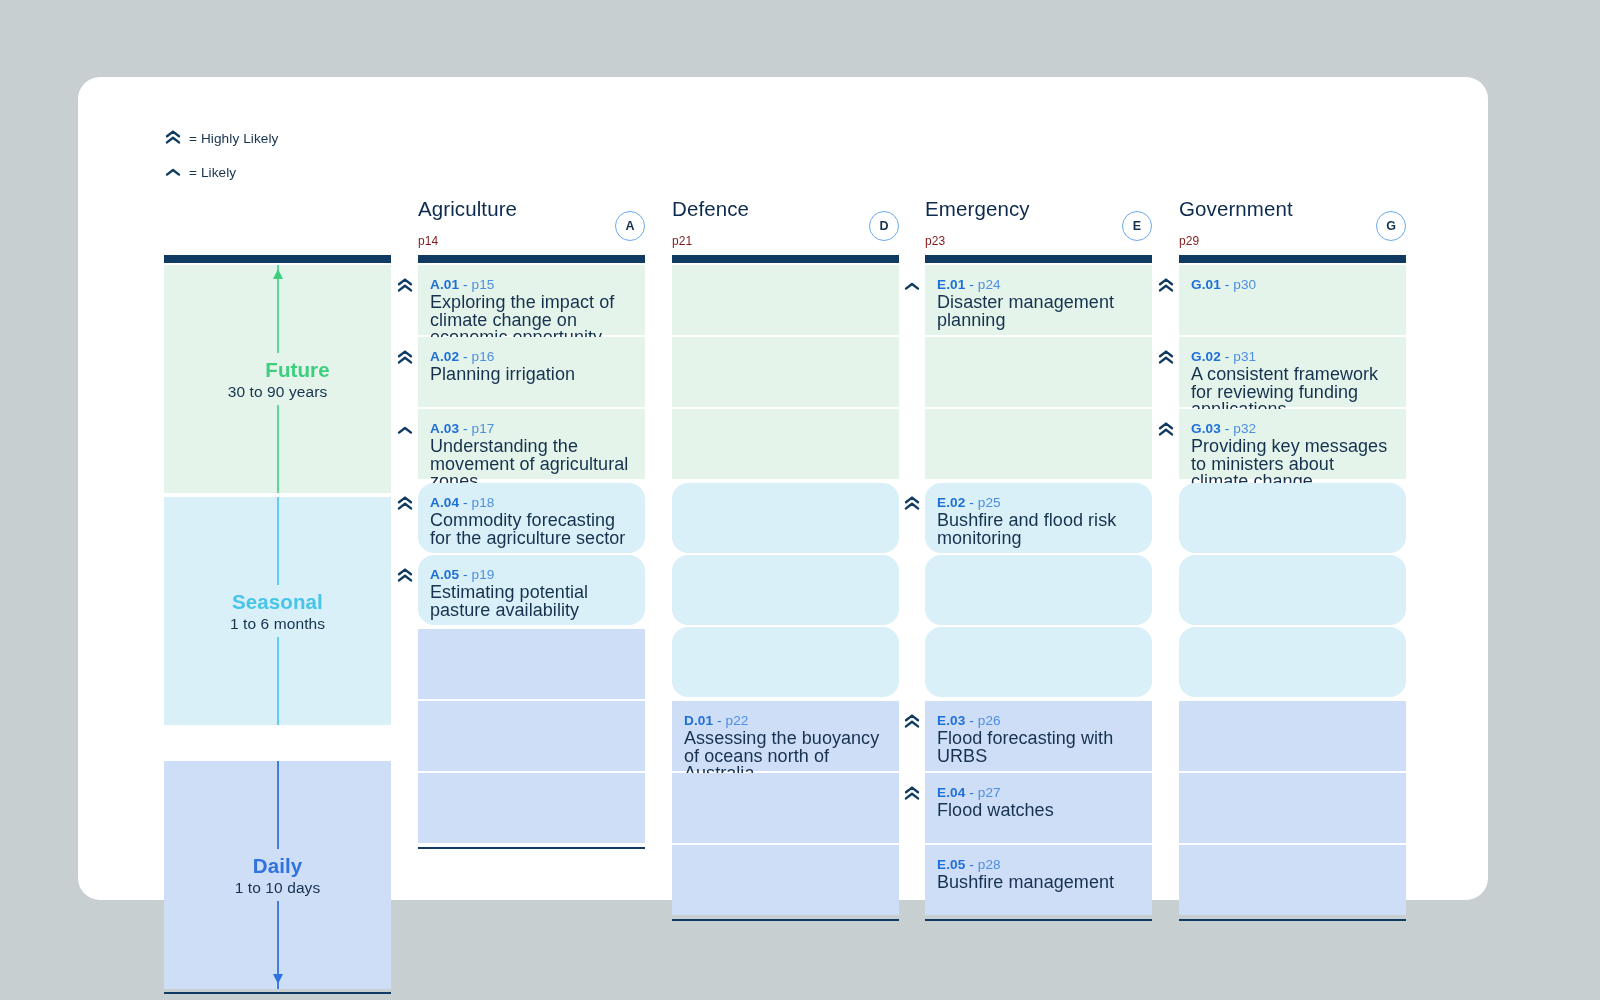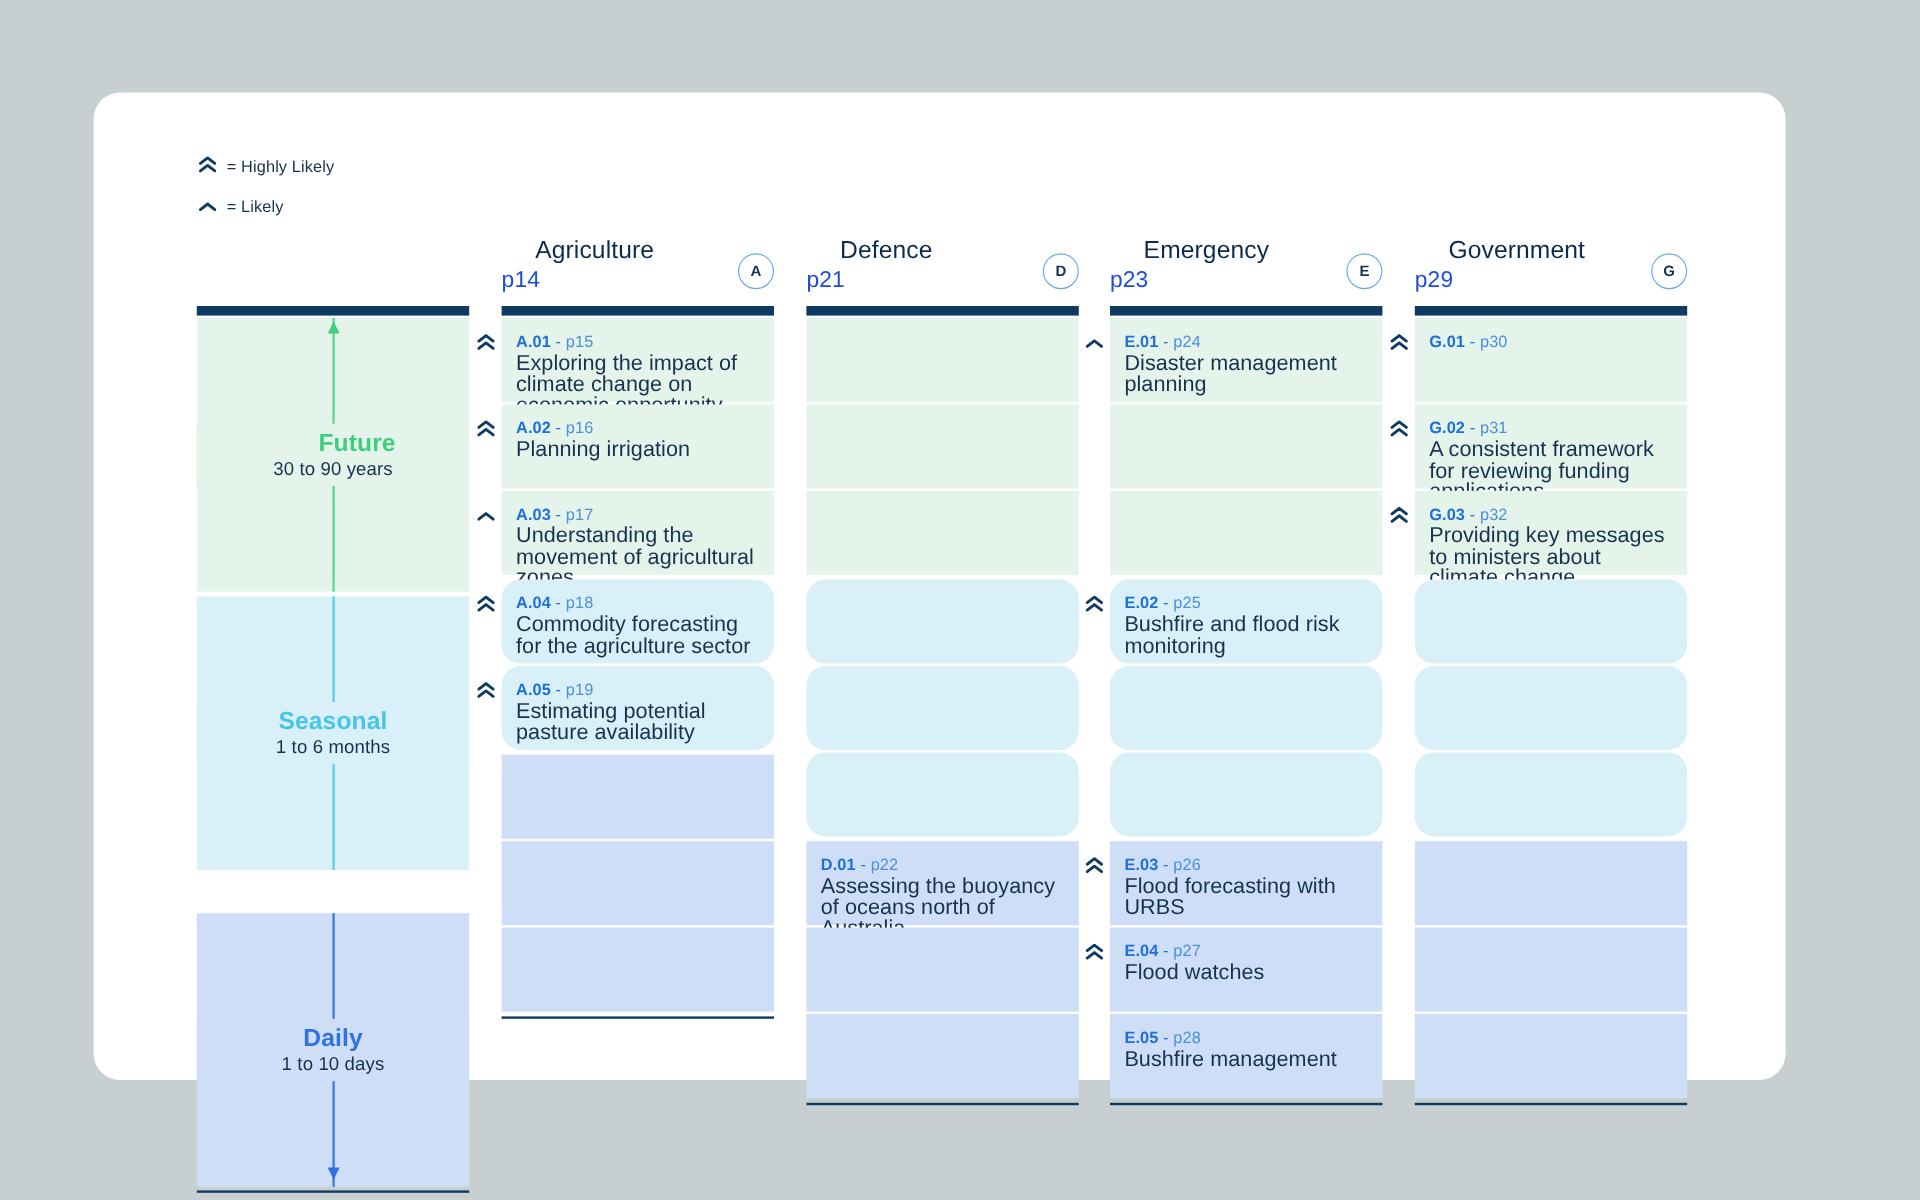--- a/index.html
+++ b/index.html
@@ -38,26 +38,25 @@
   .col-head {
     position: relative;
     height: 58px;
   }
   .col-title {
     font-size: 20.5px;
     font-weight: 400;
     color: #0d2b4e;
     letter-spacing: .1px;
     line-height: 1.15;
-    margin-left: 28px;
   }
   .col-page {
-    font-size: 19px;
-    color: #1d4ed8;
-    margin-top: 2px;
+    font-size: 12px;
+    color: #7f1d1d;
+    margin-top: 13px;
     letter-spacing: .1px;
   }
   .col-badge {
     position: absolute;
     right: 0;
     top: 14px;
     width: 30px;
     height: 30px;
     border: 1.6px solid #6aaaf0;
     border-radius: 50%;

